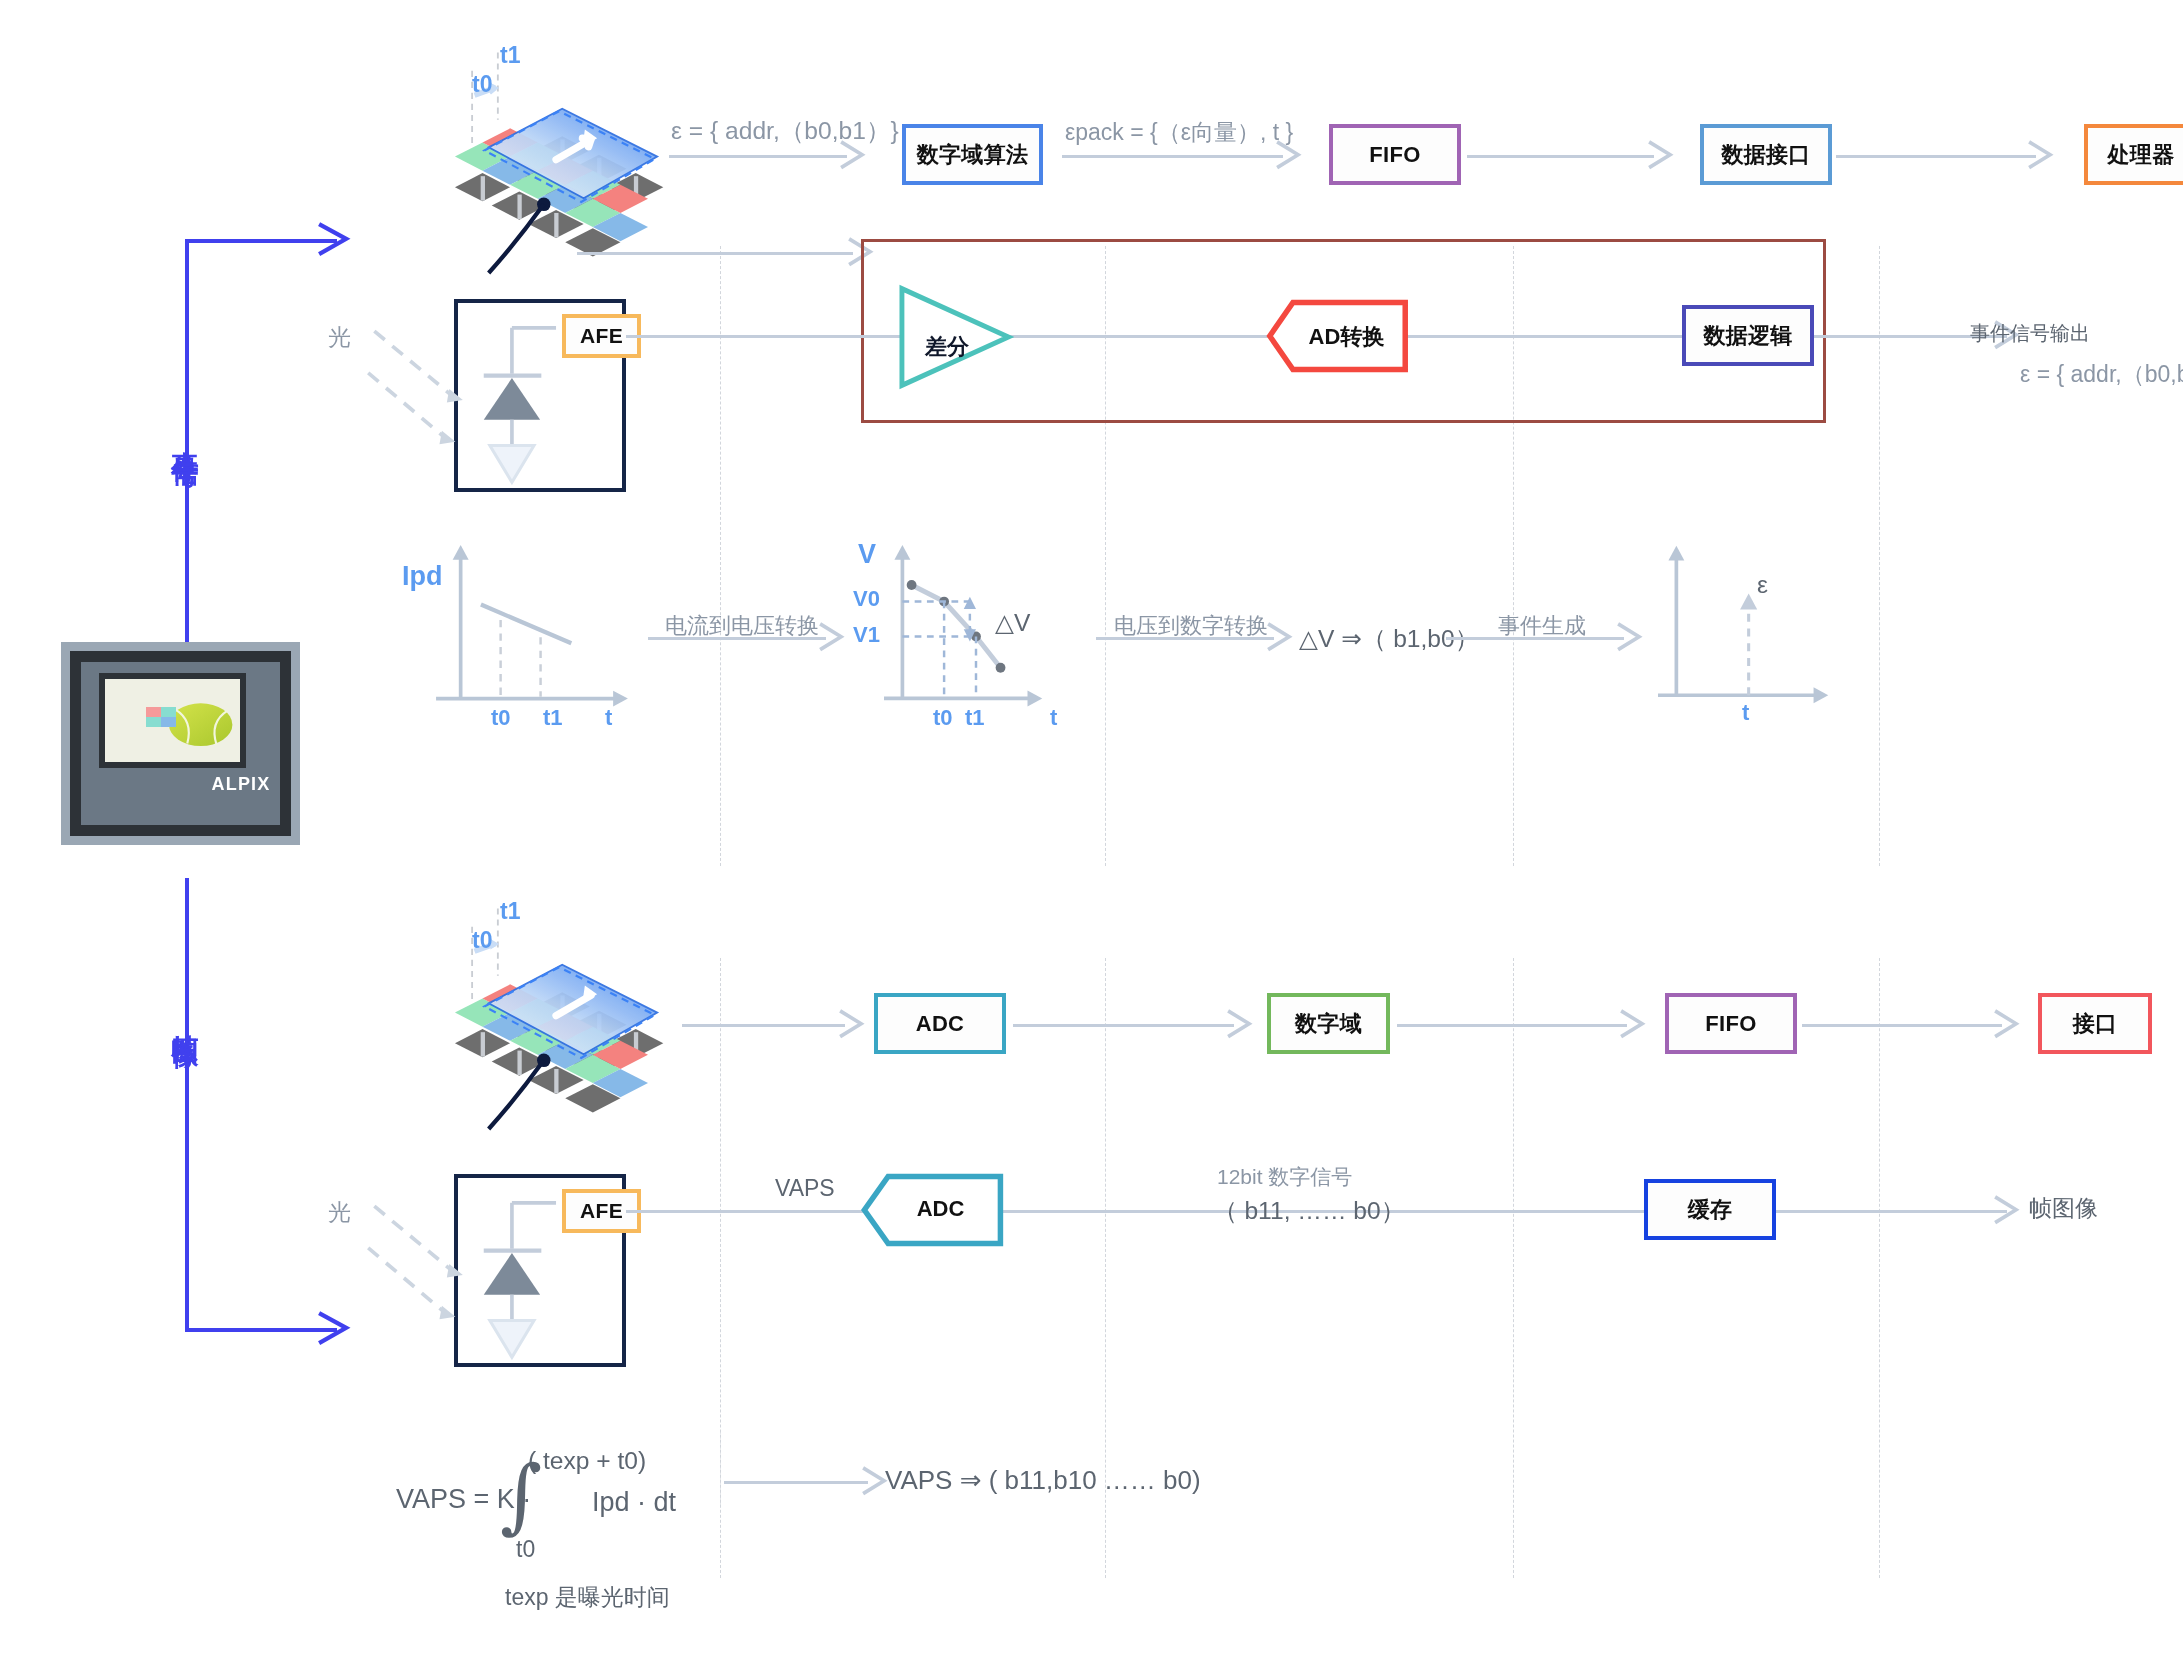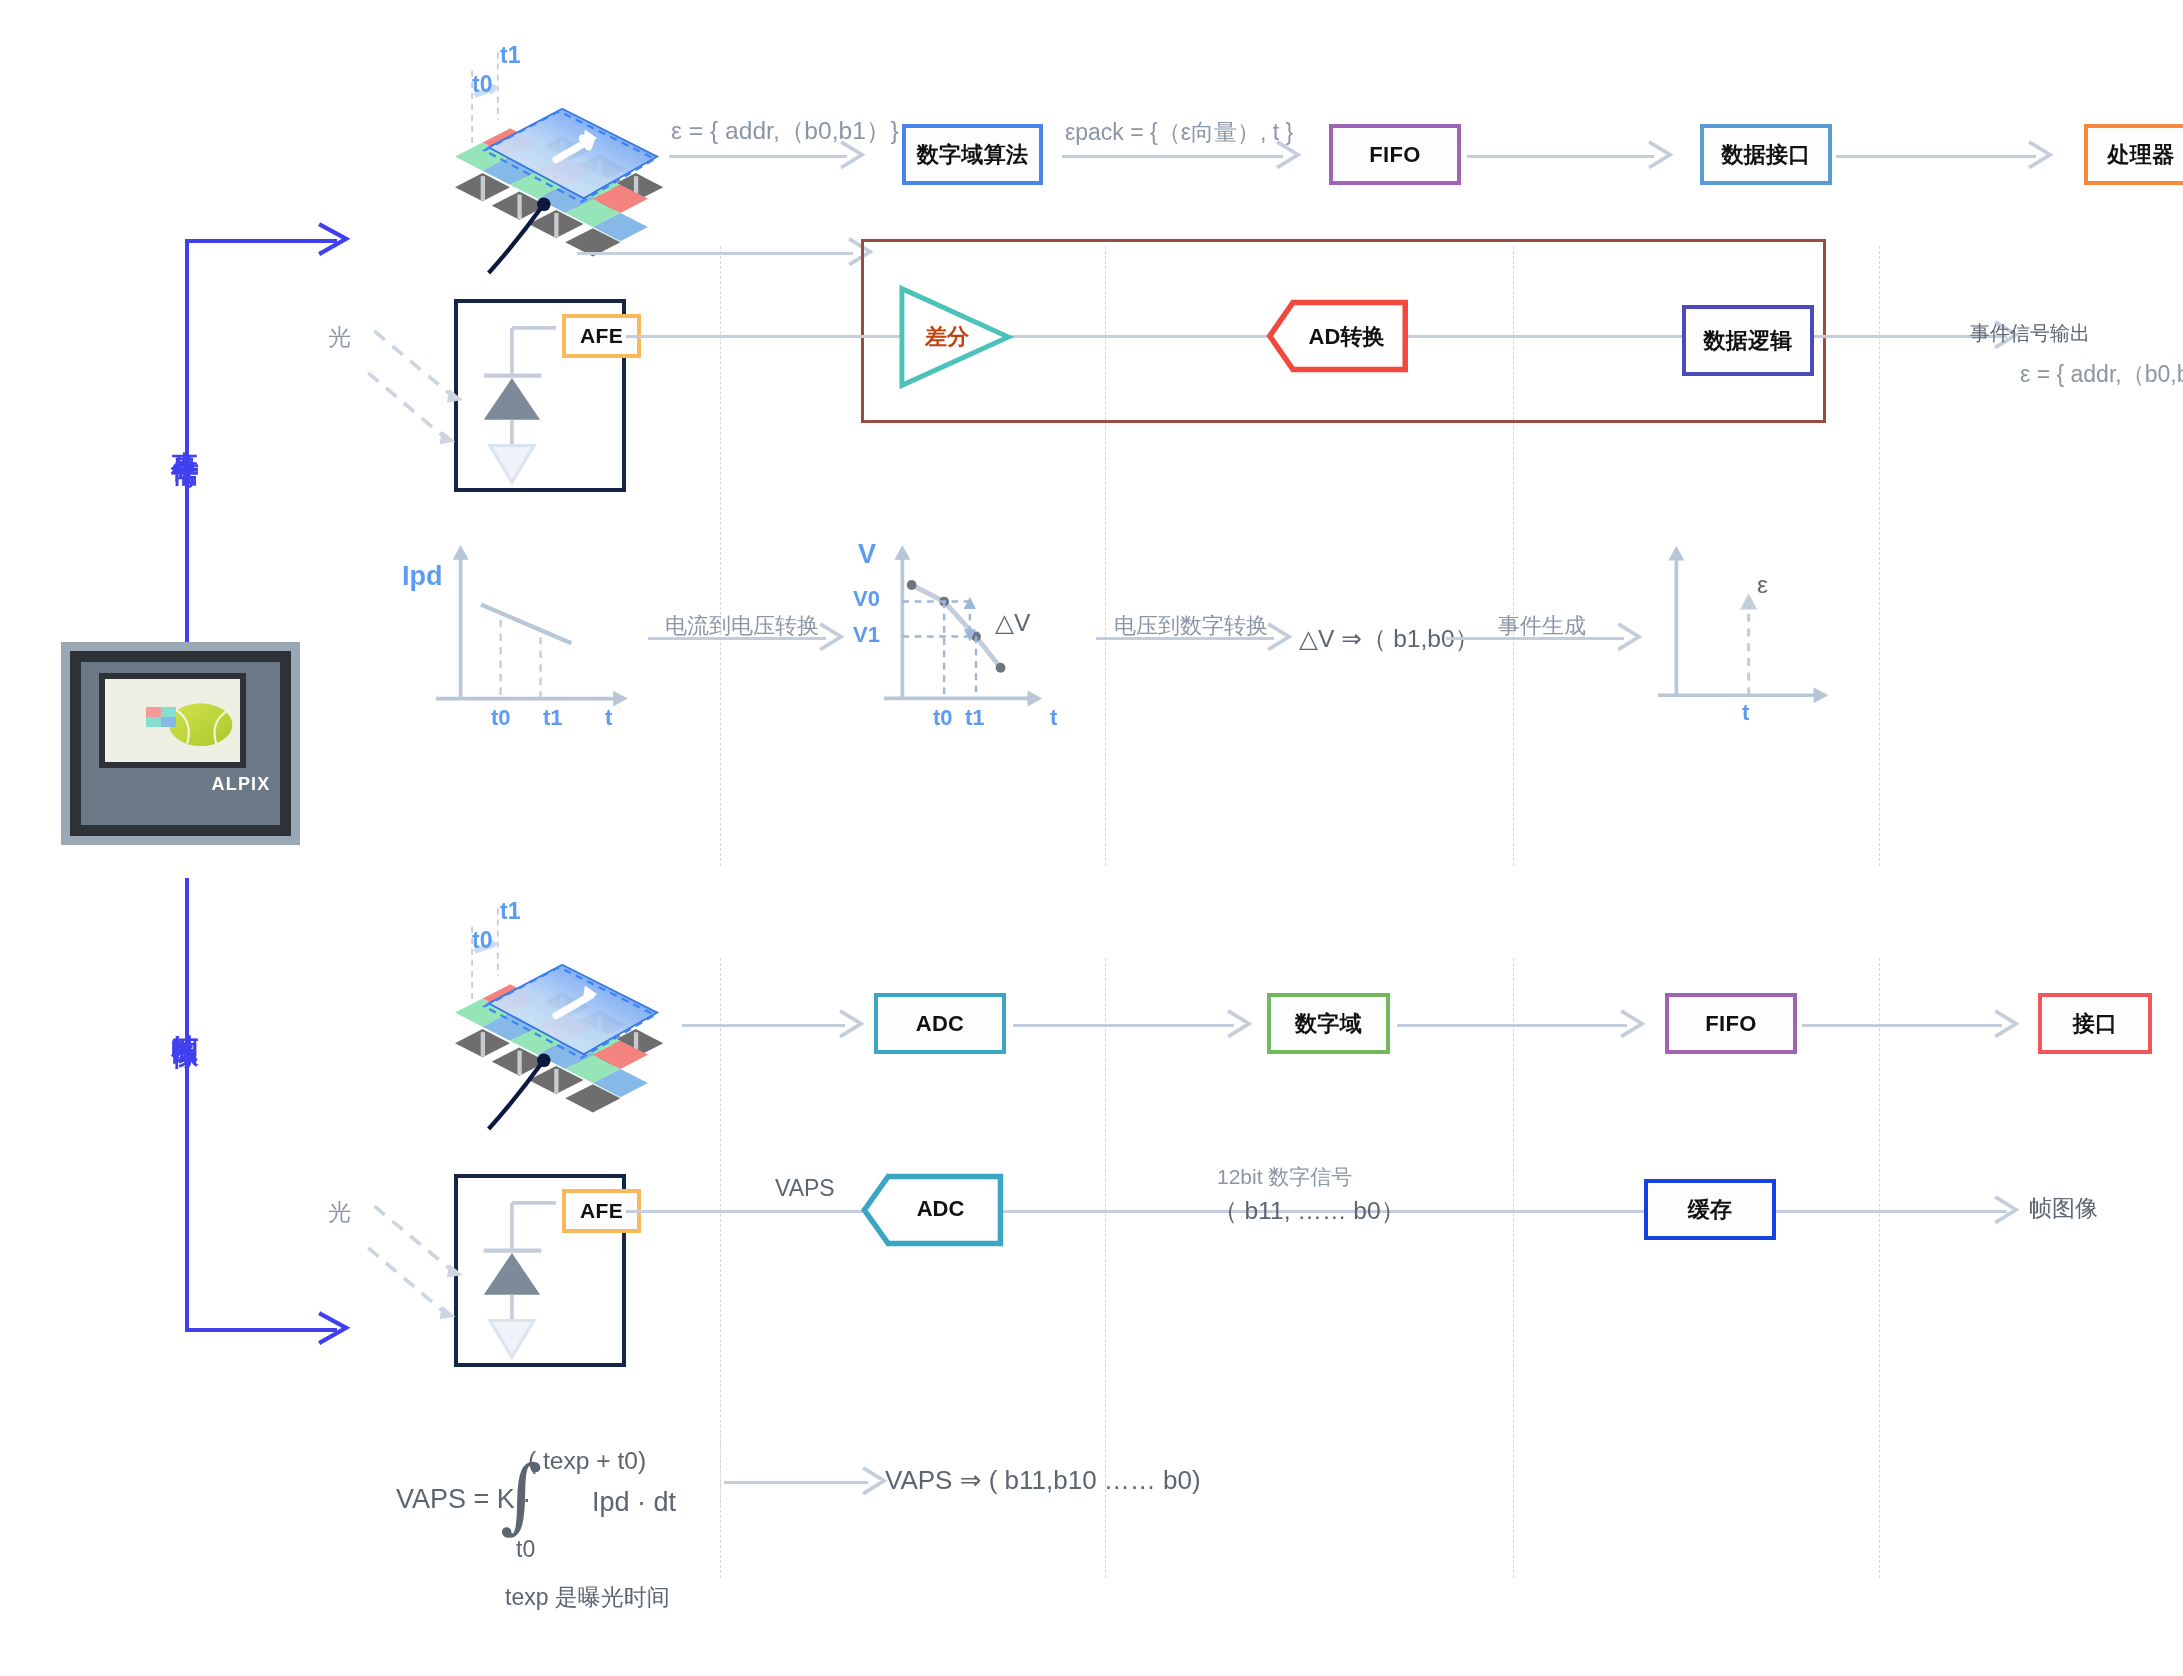--- a/index.html
+++ b/index.html
@@ -199,28 +199,28 @@
   </svg>
 
   <div class="flowline" style="left:626px;top:335px;width:1381px;"></div>
   <svg class="abs" style="left:1995px;top:320px;" width="31" height="32" viewBox="0 0 50 52">
       <path d="M0 3 L34 24 L0 45" fill="none" stroke="#c3cddb" stroke-width="6"></path>
     </svg>
 
   <svg class="abs" style="left:898px;top:285px;" width="129" height="104" viewBox="0 0 210 170">
     <polygon points="6,6 6,164 180,85" fill="#ffffff" stroke="#4cc2bb" stroke-width="8"></polygon>
   </svg>
-  <div class="abs" style="left:907px;top:322px;width:80px;text-align:center;font-size:22px;font-weight:600;color:#c2410c;">差分</div>
+  <div class="abs" style="left:907px;top:332px;width:80px;text-align:center;font-size:22px;font-weight:600;color:#0f172a;">差分</div>
 
   <svg class="abs" style="left:1267px;top:300px;" width="141" height="72" viewBox="0 0 230 118">
     <polygon points="42,4 226,4 226,114 42,114 4,59" fill="#ffffff" stroke="#f4483f" stroke-width="9"></polygon>
   </svg>
   <div class="abs" style="left:1288px;top:322px;width:117px;text-align:center;font-size:22px;font-weight:600;color:#111;">AD转换</div>
 
-  <div class="box" style="left:1658px;top:305px;width:132px;height:71px;border:4.3px solid #4a4ab8;font-size:22px;">数据逻辑</div>
+  <div class="box" style="left:1658px;top:305px;width:132px;height:61px;border:4.3px solid #4a4ab8;font-size:22px;">数据逻辑</div>
 
   <div class="lbl-dark" style="left:1970px;top:320px;font-size:20px;">事件信号输出</div>
   <div class="lbl" style="left:2020px;top:359px;font-size:23px;">ε = { addr,（b0,b1）}</div>
 
   <svg class="abs" style="left:436px;top:540px;" width="203" height="166" viewBox="0 0 330 270">
     <line x1="40" y1="260" x2="40" y2="20" stroke="#b9c6d6" stroke-width="6"></line>
     <polygon points="40,8 53,32 27,32" fill="#b9c6d6"></polygon>
     <line x1="0" y1="258" x2="300" y2="258" stroke="#b9c6d6" stroke-width="6"></line>
     <polygon points="312,258 288,271 288,245" fill="#b9c6d6"></polygon>
     <line x1="73" y1="105" x2="220" y2="168" stroke="#b9c6d6" stroke-width="7"></line>

